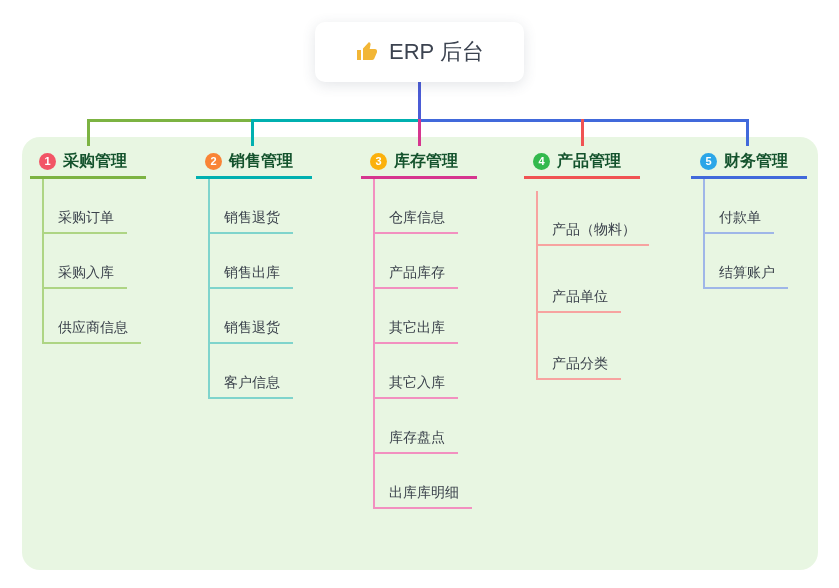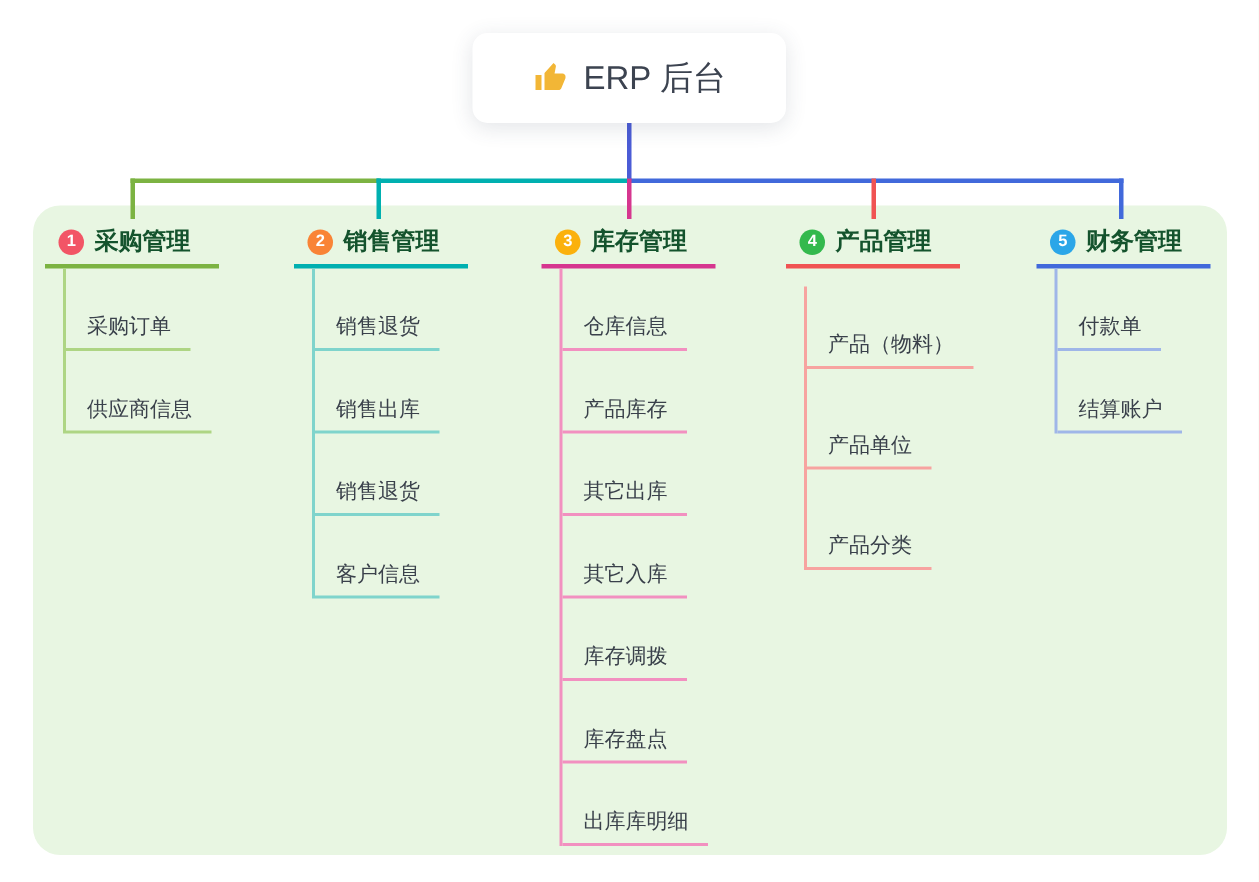--- a/index.html
+++ b/index.html
@@ -98,20 +98,23 @@
   <div class="branch branch-1 b1">
     <div class="label-row">
       <span class="badge">1</span>
       <span class="label-text">采购管理</span>
     </div>
     <div class="children">
       <div class="child">
           <span>采购订单</span>
         </div>
       <div class="child">
+          <span>采购入库</span>
+        </div>
+      <div class="child">
           <span>供应商信息</span>
         </div>
     </div>
   </div>
 
   <div class="branch branch-2 b2">
     <div class="label-row">
       <span class="badge">2</span>
       <span class="label-text">销售管理</span>
     </div>
@@ -141,23 +144,20 @@
           <span>仓库信息</span>
         </div>
       <div class="child">
           <span>产品库存</span>
         </div>
       <div class="child">
           <span>其它出库</span>
         </div>
       <div class="child">
           <span>其它入库</span>
-        </div>
-      <div class="child">
-          <span>库存调拨</span>
         </div>
       <div class="child">
           <span>库存盘点</span>
         </div>
       <div class="child">
           <span>出库库明细</span>
         </div>
     </div>
   </div>
 

